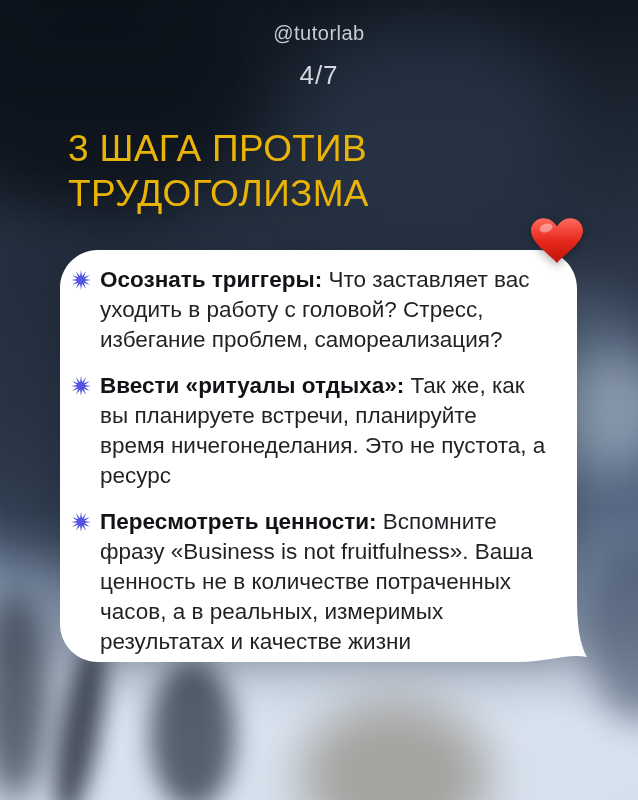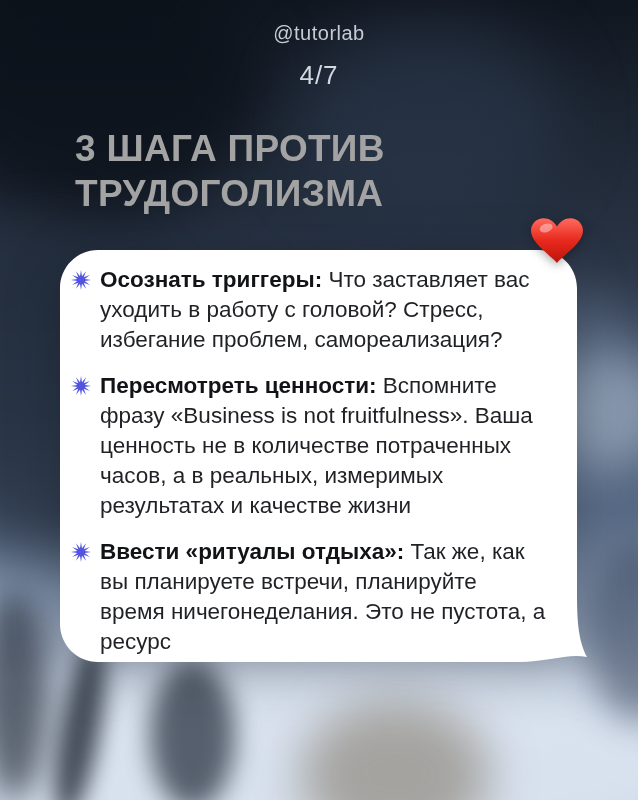--- a/index.html
+++ b/index.html
@@ -35,22 +35,22 @@
   
   .handle {
     position:absolute; left:0; right:0; top:22px; text-align:center;
     color:#c7ccd4; font-size:20px; letter-spacing:.5px;
   }
   .page-indicator {
     position:absolute; left:0; right:0; top:60px; text-align:center;
     color:#d2d8e0; font-size:26px; font-weight:400; letter-spacing:1px;
   }
   .title {
-    position:absolute; left:75px; top:126px; width:430px;
-    color:#a3a3a3; font-size:37px; font-weight:700; line-height:1.22;
+    position:absolute; left:68px; top:126px; width:430px;
+    color:#eab308; font-size:37px; font-weight:400; line-height:1.22;
     letter-spacing:.3px; text-transform:uppercase;
   }
 
   
   .card { position:absolute; left:60px; top:250px; width:517px; height:412px; }
   .card-svg { position:absolute; left:0; top:0; overflow:visible;
               filter:drop-shadow(0 10px 26px rgba(8,14,24,.3)); }
   .card-content {
     position:absolute; left:0; top:0; width:517px; height:412px;
     box-sizing:border-box; padding:15px 30px 6px 10px;
@@ -106,28 +106,28 @@
         <svg class="bullet-icon" width="22" height="22" viewBox="0 0 24 24" aria-hidden="true">
           <polygon points="23,12 16.06,13.09 21.53,17.5 14.97,14.97 17.5,21.53 13.09,16.06 12,23 10.91,16.06 6.5,21.53 9.03,14.97 2.47,17.5 7.94,13.09 1,12 7.94,10.91 2.47,6.5 9.03,9.03 6.5,2.47 10.91,7.94 12,1 13.09,7.94 17.5,2.47 14.97,9.03 21.53,6.5 16.06,10.91" fill="#5253e0"></polygon>
         </svg>
         <div class="bullet-text"><b>Осознать триггеры:</b><span> Что заставляет вас уходить в работу с головой? Стресс, избегание проблем, самореализация?</span></div>
       </div>
 
       <div class="bullet">
         <svg class="bullet-icon" width="22" height="22" viewBox="0 0 24 24" aria-hidden="true">
           <polygon points="23,12 16.06,13.09 21.53,17.5 14.97,14.97 17.5,21.53 13.09,16.06 12,23 10.91,16.06 6.5,21.53 9.03,14.97 2.47,17.5 7.94,13.09 1,12 7.94,10.91 2.47,6.5 9.03,9.03 6.5,2.47 10.91,7.94 12,1 13.09,7.94 17.5,2.47 14.97,9.03 21.53,6.5 16.06,10.91" fill="#5253e0"></polygon>
         </svg>
-        <div class="bullet-text"><b>Пересмотреть ценности:</b><span> Вспомните фразу «Business is not fruitfulness». Ваша ценность не в количестве потраченных часов, а в реальных, измеримых результатах и качестве жизни</span></div>
+        <div class="bullet-text"><b>Ввести «ритуалы отдыха»:</b><span> Так же, как вы планируете встречи, планируйте время ничегонеделания. Это не пустота, а ресурс</span></div>
       </div>
 
       <div class="bullet">
         <svg class="bullet-icon" width="22" height="22" viewBox="0 0 24 24" aria-hidden="true">
           <polygon points="23,12 16.06,13.09 21.53,17.5 14.97,14.97 17.5,21.53 13.09,16.06 12,23 10.91,16.06 6.5,21.53 9.03,14.97 2.47,17.5 7.94,13.09 1,12 7.94,10.91 2.47,6.5 9.03,9.03 6.5,2.47 10.91,7.94 12,1 13.09,7.94 17.5,2.47 14.97,9.03 21.53,6.5 16.06,10.91" fill="#5253e0"></polygon>
         </svg>
-        <div class="bullet-text"><b>Ввести «ритуалы отдыха»:</b><span> Так же, как вы планируете встречи, планируйте время ничегонеделания. Это не пустота, а ресурс</span></div>
+        <div class="bullet-text"><b>Пересмотреть ценности:</b><span> Вспомните фразу «Business is not fruitfulness». Ваша ценность не в количестве потраченных часов, а в реальных, измеримых результатах и качестве жизни</span></div>
       </div>
 
     </div>
   </div>
 
   <svg class="heart" width="52" height="48" viewBox="0 0 36 33" aria-hidden="true">
     <defs>
       <linearGradient id="hg" x1="0" y1="0" x2="0" y2="1">
         <stop offset="0" stop-color="#ff6a5e"></stop>
         <stop offset="0.5" stop-color="#e8291d"></stop>

